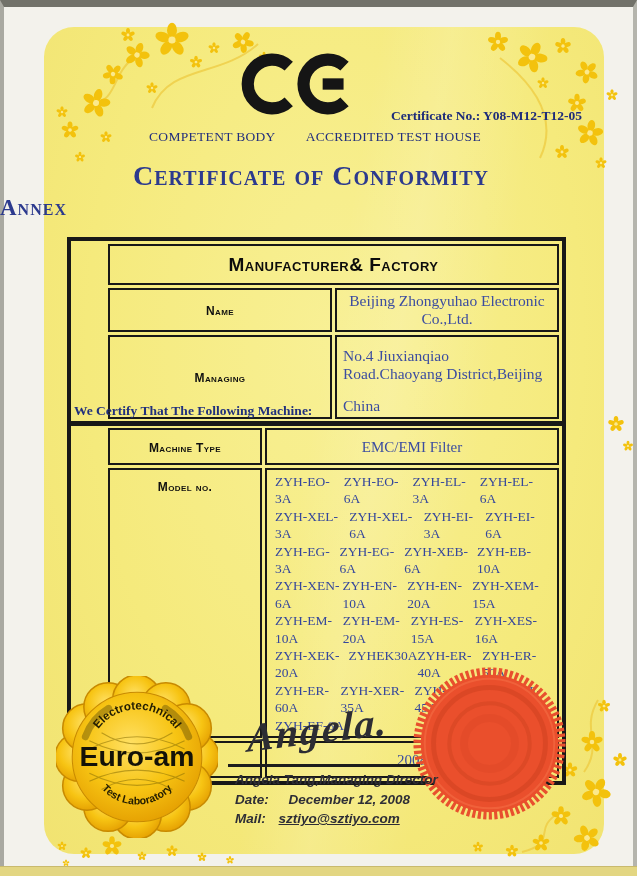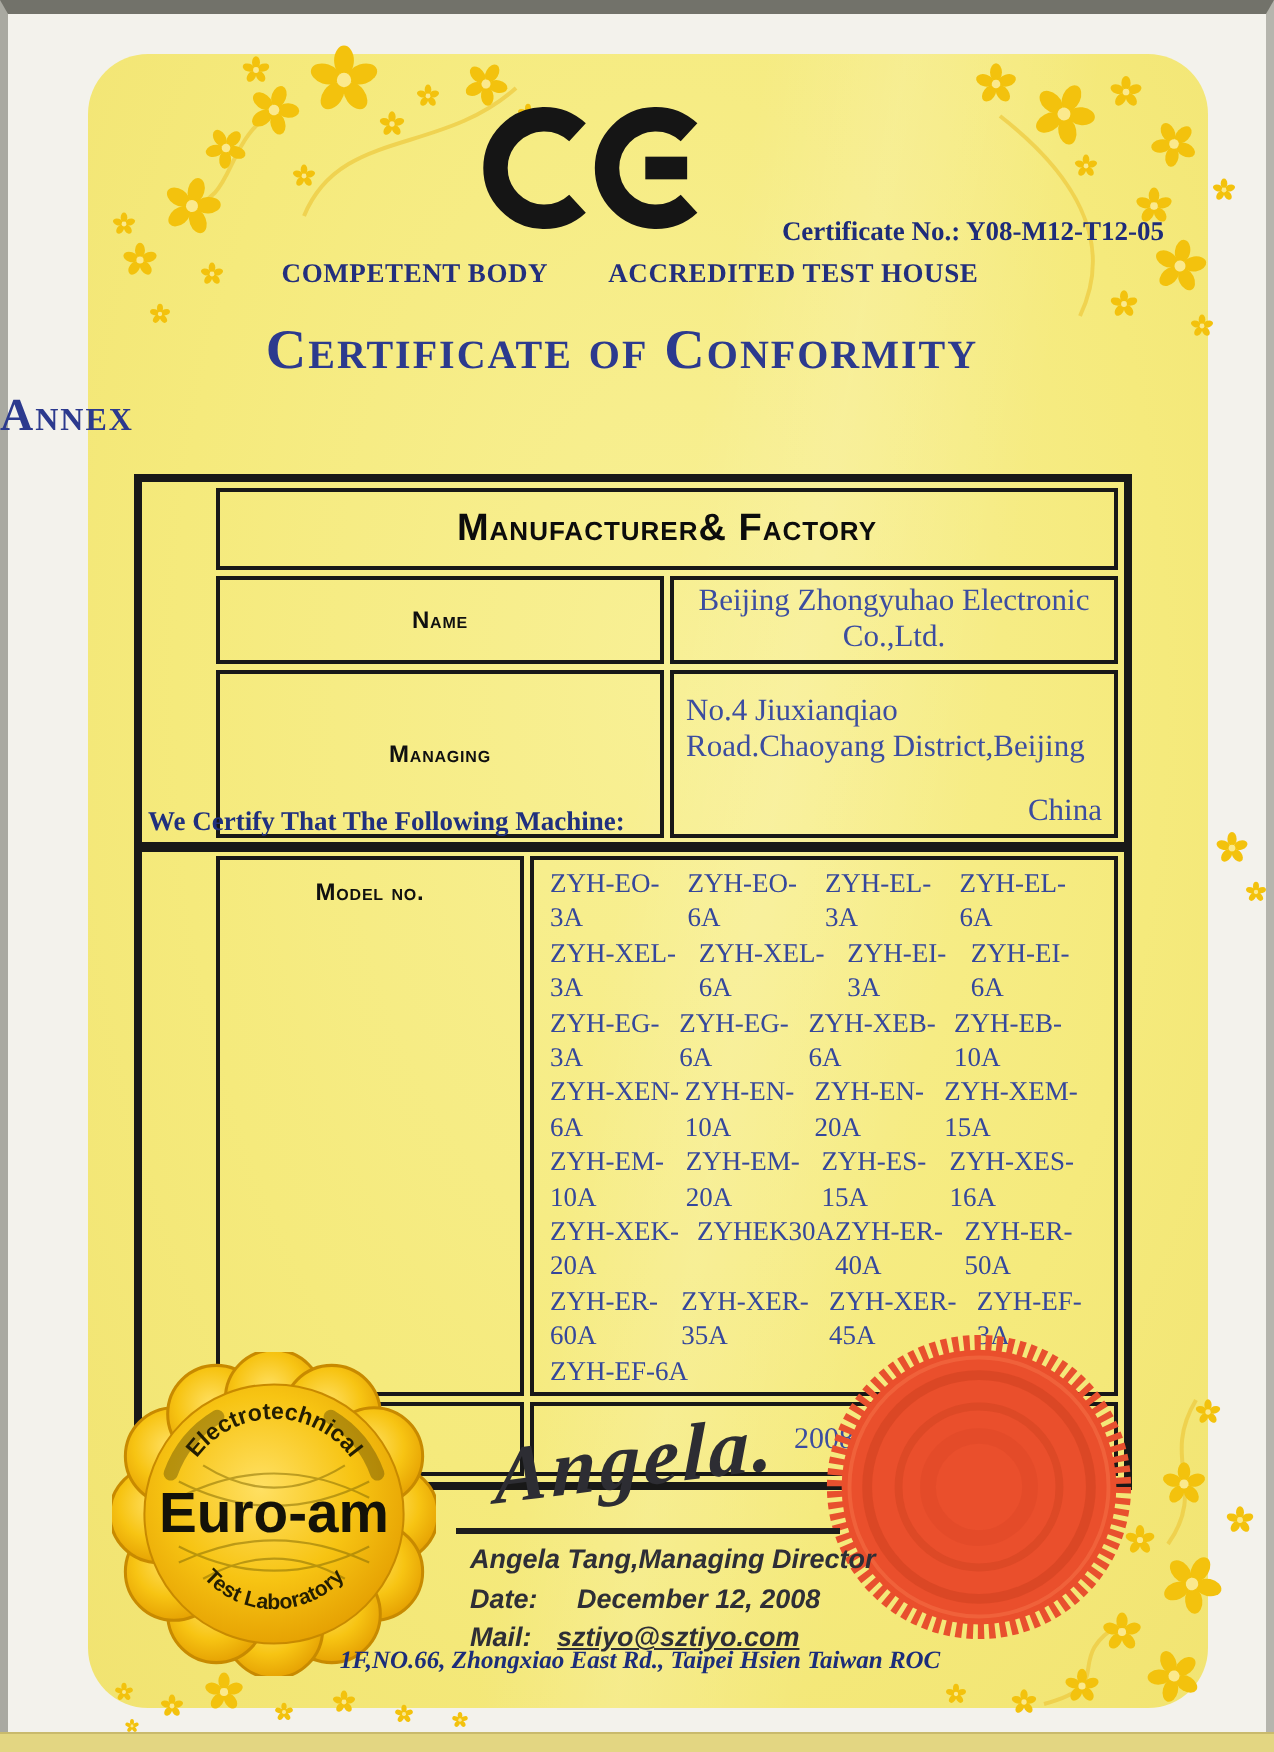--- a/index.html
+++ b/index.html
@@ -23,21 +23,21 @@
     content:"";position:absolute;inset:0;border-radius:30px;
     background:linear-gradient(100deg, transparent 48%, rgba(255,255,255,.14) 58%, transparent 72%);
     pointer-events:none;
   }
   .decor{position:absolute;left:0;top:0;width:637px;height:876px;pointer-events:none;}
   .serif-val{font-family:"Liberation Serif",serif;color:#3c4da0;}
 
   .ce-logo{position:absolute;left:239px;top:49px;width:122px;height:70px;}
   .body-line{
     position:absolute;left:0;top:129px;width:630px;display:flex;justify-content:center;gap:30px;
-    font-family:"Liberation Serif",serif;font-size:13.5px;font-weight:700;color:#232f7d;letter-spacing:.3px;
+    font-family:"Liberation Serif",serif;font-size:13.5px;font-weight:400;color:#232f7d;letter-spacing:.3px;
   }
   .cert-no{
     position:absolute;left:370px;top:108px;width:212px;text-align:right;
     font-family:"Liberation Serif",serif;font-weight:bold;font-size:13.5px;color:#1e2c7a;
   }
   .title-main{
     position:absolute;left:0;top:160px;width:622px;text-align:center;
     font-family:"Liberation Serif",serif;font-variant:small-caps;font-weight:600;
     font-size:28px;color:#2c3a8e;letter-spacing:1px;
   }
@@ -58,21 +58,21 @@
   .tbl-header{font-family:"Liberation Sans",sans-serif;font-weight:bold;font-variant:small-caps;
     font-size:19px;color:#0c0c0c;letter-spacing:.5px;}
 
   .t1{left:67px;top:237px;}
   .t1 .hdr-row td{height:33px;text-align:center;}
   .t1 .name-row td{height:35px;}
   .t1 .name-row .serif-val{font-size:15.5px;}
   .t1 .addr-row td{height:66px;vertical-align:top;}
   .t1 .addr-row td.lbl-cell{vertical-align:middle;}
   .addr-l1{margin-top:8px;text-align:left;font-size:15.5px;}
-  .addr-l2{margin-top:14px;text-align:right;font-size:15.5px;}
+  .addr-l2{margin-top:14px;text-align:left;font-size:15.5px;}
   .val-center{text-align:center;}
 
   .certify-line{
     position:absolute;left:74px;top:403px;
     font-family:"Liberation Serif",serif;font-size:13.5px;font-weight:600;color:#20307e;
   }
 
   .t2{left:67px;top:421px;}
   .t2 .mt-row td{height:29px;}
   .t2 .mt-row .serif-val{font-size:15px;}
@@ -242,20 +242,28 @@
       <div class="serif-val addr-l2">China</div>
     </td>
   </tr>
 </tbody>
   </table>
 
 <div class="certify-line">We Certify That The Following Machine:</div>
 
 <table class="cert-table t2">
   <tbody>
+      <tr class="mt-row">
+    <td class="lbl-cell">
+      <span class="lbl">Machine Type</span>
+    </td>
+    <td class="val-center">
+      <span class="serif-val">EMC/EMI Filter</span>
+    </td>
+  </tr>
   <tr class="model-row">
     <td class="lbl-cell">
       <span class="lbl">Model no.</span>
     </td>
     <td>
       <div class="model-lines">
         <div class="model-line">
           <span>ZYH-EO-3A</span>
           <span>ZYH-EO-6A</span>
           <span>ZYH-EL-3A</span>
@@ -377,14 +385,13 @@
 <div class="sig-date">
   <span>Date:</span>
   <span class="v">December 12, 2008</span>
 </div>
 <div class="sig-mail">
   <span>Mail:</span>
   <span class="v">sztiyo@sztiyo.com</span>
 </div>
 
 <div class="footer-line">
-  <span>1F,NO.66, Zhongxiao East Rd., Taipei Hsien Taiwan ROC</span>
 </div>
 
 </body></html>

